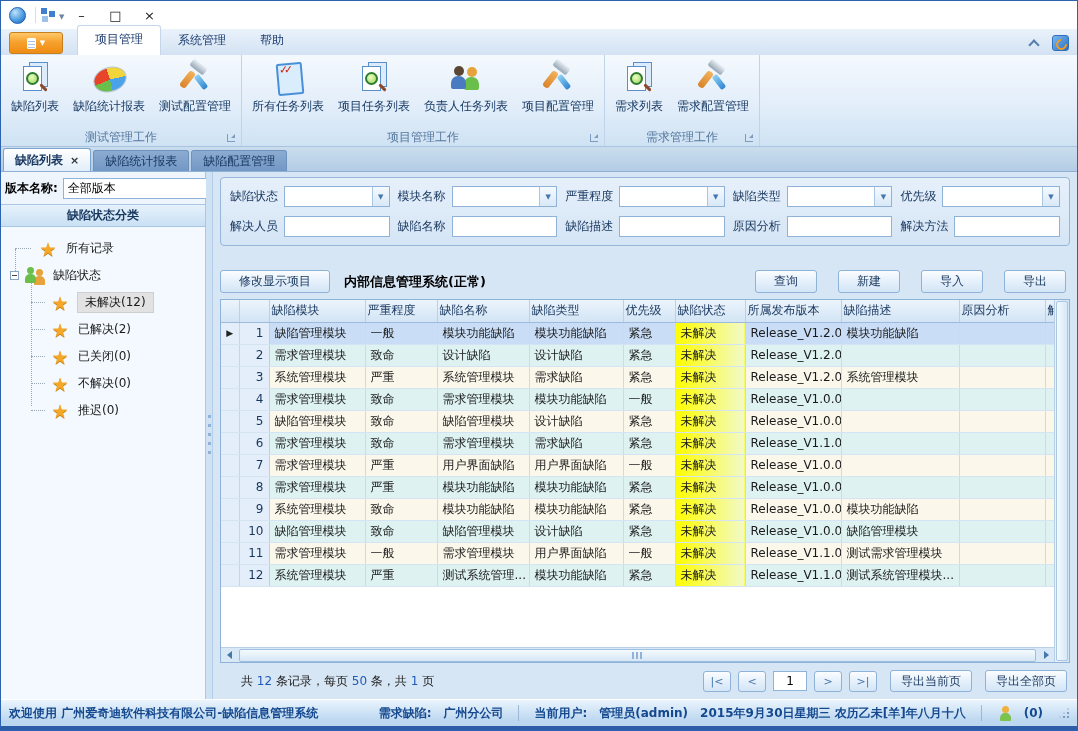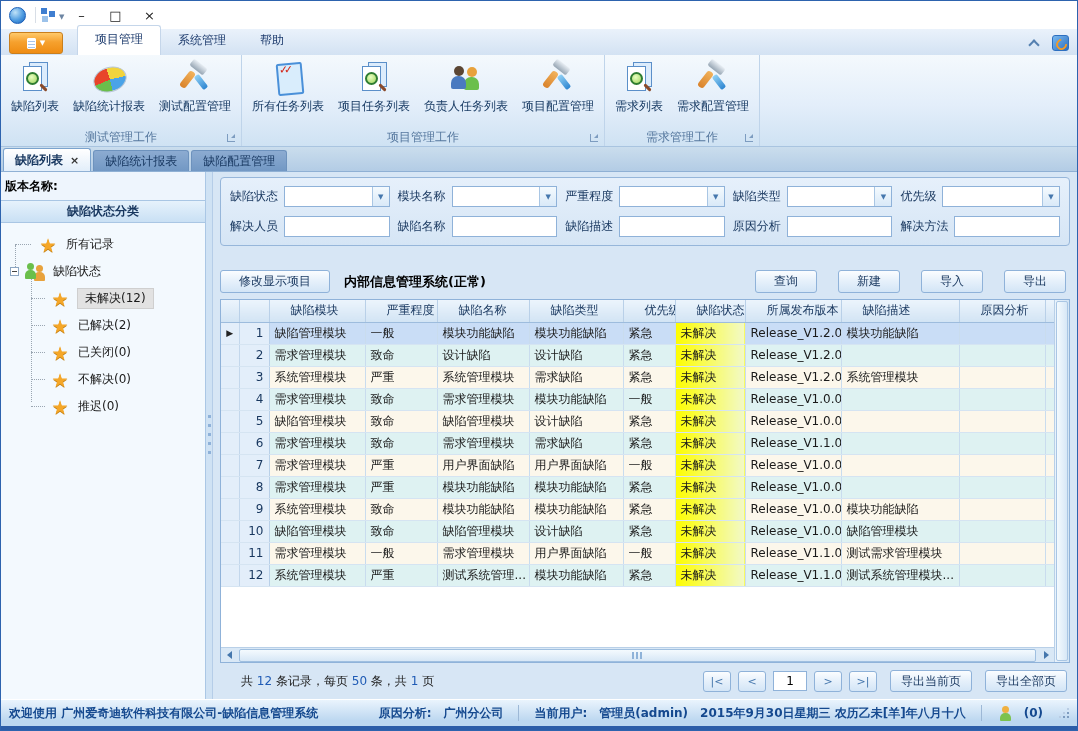--- a/index.html
+++ b/index.html
@@ -103,21 +103,21 @@
     background:linear-gradient(#fbfdff,#e7f1fb 45%,#d3e5f6);padding:0 12px;white-space:nowrap;}
   .modify-btn{min-width:110px;}
   .project-title{font-weight:bold;color:#000;font-size:13px;margin-left:14px;flex:1;}
   .action-btns{display:flex;gap:21px;margin-right:4px;}
   .action-btns .btn{min-width:62px;}
   
   .grid-area{flex:1;display:flex;min-height:0;border:1px solid #8fb2d9;background:#fff;}
   .grid-viewport{flex:1;overflow:hidden;display:flex;flex-direction:column;min-width:0;}
   table{border-collapse:collapse;table-layout:fixed;width:894px;flex:0 0 auto;}
   th{height:22px;background:linear-gradient(#ecf4fc,#d2e4f4);border-right:1px solid #b9d0e8;border-bottom:1px solid #9dbcdd;
-    color:#17365e;font-weight:normal;text-align:left;padding:0 21px;white-space:nowrap;overflow:hidden;}
+    color:#17365e;font-weight:normal;text-align:left;padding:0 2px;white-space:nowrap;overflow:hidden;}
   td{height:22px;border-right:1px solid #c9dcee;border-bottom:1px solid #d5e4f2;padding:0 5px;white-space:nowrap;overflow:hidden;color:#1a1a1a;}
   tr.odd td{background:#fcf7eb;}
   tr.even td{background:#def2f2;}
   tr.sel td{background:#c9ddf6;}
   td.c-marker{background:#e3eefa !important;border-right:1px solid #c3d7ec;text-align:center;font-size:9px;color:#222;padding:0;}
   td.c-num{background:#e3eefa !important;border-right:1px solid #b9d0e8;text-align:right;color:#17365e;}
   td.c-status{background:linear-gradient(90deg,#fdfd00,#f2f9c8) !important;}
   .hscroll{margin-top:auto;height:15px;background:#d9e8f6;border-top:1px solid #b9d0e8;display:flex;align-items:center;flex:0 0 auto;}
   .hs-arrow{width:16px;height:100%;display:flex;align-items:center;justify-content:center;}
   .hs-arrow::before{content:"";width:0;height:0;border-top:4px solid transparent;border-bottom:4px solid transparent;}
@@ -264,20 +264,24 @@
     <div class="dtab">
       <span>缺陷配置管理</span>
     </div>
   </div>
 
   <div class="content">
 
     <div class="sidebar">
       <div class="version-row">
         <span class="version-label">版本名称:</span>
+        <div class="combo">
+          <input value="全部版本" style="">
+          <span class="combo-btn">▼</span>
+        </div>
       </div>
       <div class="side-header">缺陷状态分类</div>
       <div class="tree">
         <span class="tline" style="left:14px;top:22px;height:26px;"></span>
         <span class="tline" style="left:30px;top:49px;height:130px;"></span>
         <div class="titem" style="padding-left:36px;">
           <span class="stub" style="left:14px;width:16px;"></span>
           <span class="star-icon"></span>
           <span class="tlabel">所有记录</span>
         </div>
@@ -626,21 +630,21 @@
           <span class="btn pbtn">&gt;|</span>
           <span class="btn export-btn">导出当前页</span>
           <span class="btn export-btn">导出全部页</span>
         </span>
       </div>
     </div>
   </div>
 
   <div class="statusbar">
     <span class="sb-welcome">欢迎使用 广州爱奇迪软件科技有限公司-缺陷信息管理系统</span>
-    <span class="sb-item">原因分析:</span>
+    <span class="sb-item">需求缺陷:</span>
     <span class="sb-item">广州分公司</span>
     <span class="ssep"></span>
     <span class="sb-item">当前用户:</span>
     <span class="sb-item">管理员(admin)</span>
     <span class="sb-item">2015年9月30日星期三 农历乙未[羊]年八月十八</span>
     <span class="ssep"></span>
     <span class="person-icon"></span>
     <span class="sb-item">(0)</span>
     <span class="resize-grip"></span>
   </div>

